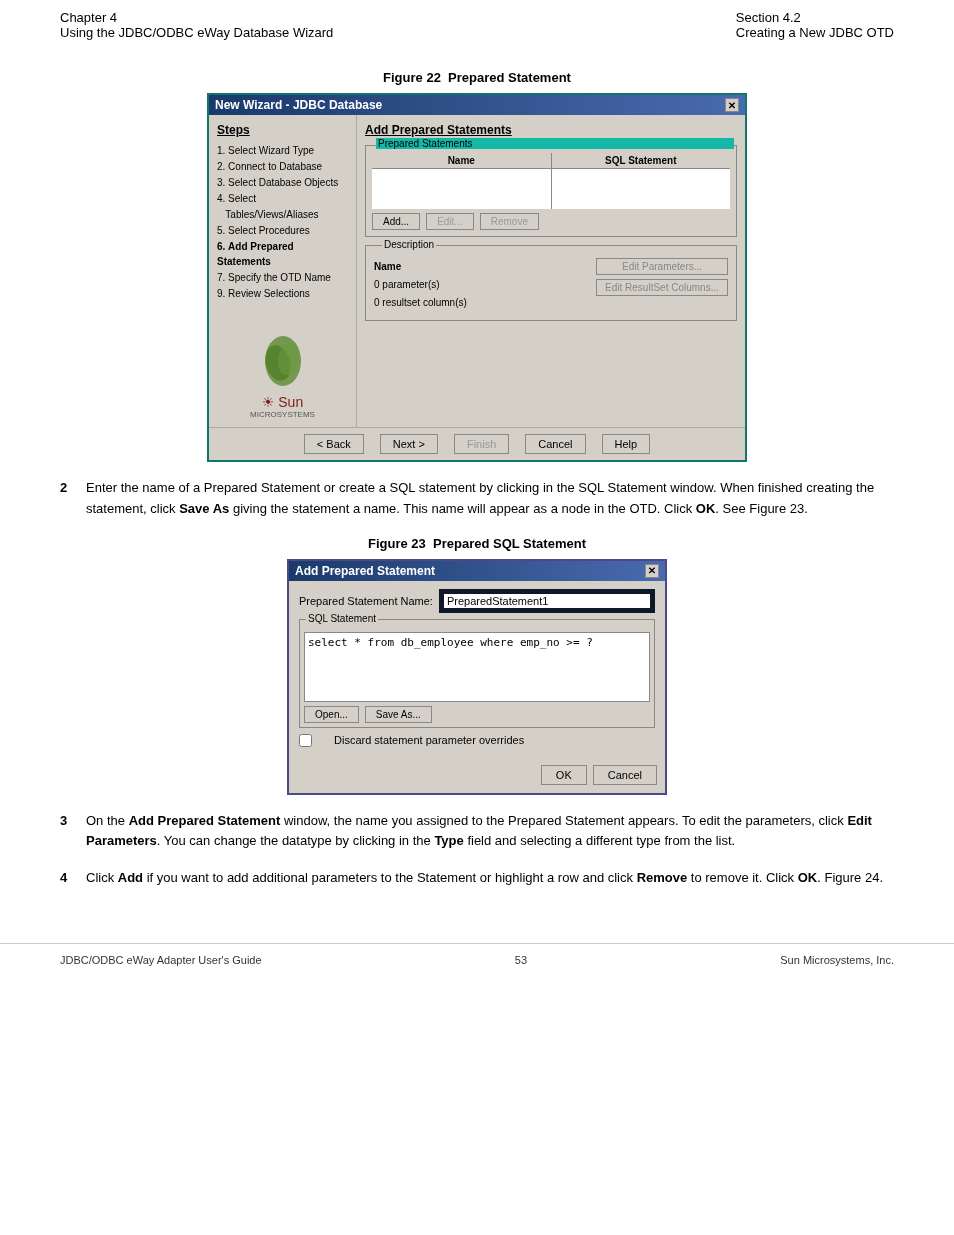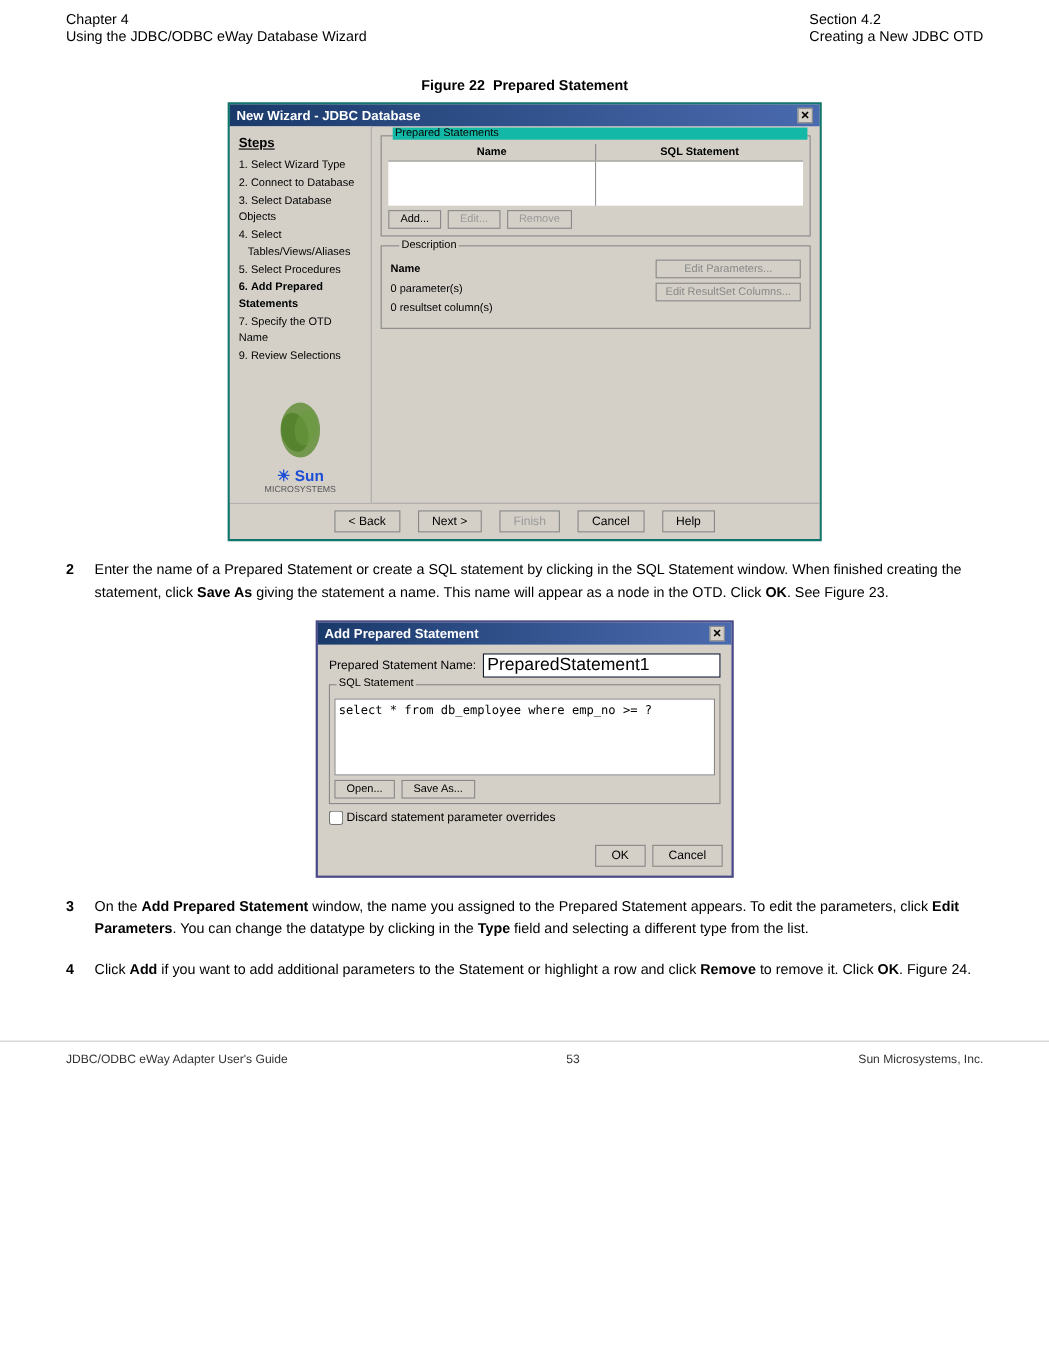--- a/index.html
+++ b/index.html
@@ -67,21 +67,21 @@
     
     .wizard-dialog {
       width: 540px;
       margin: 0 auto;
     }
     .wizard-body {
       display: flex;
       background: #d4d0c8;
     }
     .wizard-steps {
-      width: 129px;
+      width: 148px;
       background: #d4d0c8;
       padding: 8px;
       border-right: 1px solid #aaa;
       position: relative;
     }
     .wizard-steps h3 {
       font-size: 12px;
       font-weight: bold;
       text-decoration: underline;
       margin-bottom: 6px;
@@ -247,23 +247,23 @@
       align-items: center;
       margin-bottom: 6px;
       font-size: 11px;
     }
     .field-label {
       font-size: 11px;
       white-space: nowrap;
       margin-right: 6px;
     }
     .field-input {
-      border: 1px solid #0f172a;
+      border: 5px solid #0f172a;
       background: #fff;
-      font-size: 16px;
+      font-size: 11px;
       padding: 1px 3px;
       flex: 1;
     }
     .sql-group {
       border: 1px solid #888;
       padding: 4px;
       margin-bottom: 6px;
       background: #d4d0c8;
       position: relative;
     }
@@ -288,21 +288,21 @@
       margin-top: 8px;
     }
     .sql-buttons {
       display: flex;
       gap: 6px;
       margin-top: 4px;
     }
     .checkbox-row {
       display: flex;
       align-items: center;
-      gap: 3px;
+      gap: 22px;
       margin-bottom: 6px;
       font-size: 11px;
     }
     .dialog2-footer {
       display: flex;
       justify-content: flex-end;
       gap: 6px;
       padding: 4px 8px 8px 8px;
     }
     .btn-dialog {
@@ -367,26 +367,27 @@
           <li style="font-size:10px;">7.&nbsp;Specify the OTD Name</li>
           <li style="font-size:10px;">9.&nbsp;Review Selections</li>
         </ol>
         <div class="wizard-sun-logo" style="margin-top:30px;">
           <svg width="60" height="60" viewBox="0 0 60 60">
 
             <ellipse cx="30" cy="30" rx="18" ry="25" fill="#5a8a30" opacity="0.8"></ellipse>
             <ellipse cx="25" cy="32" rx="12" ry="18" fill="#4a7a20" opacity="0.7" transform="rotate(-15,25,32)"></ellipse>
             <ellipse cx="35" cy="28" rx="10" ry="16" fill="#6a9a40" opacity="0.6" transform="rotate(10,35,28)"></ellipse>
           </svg>
-          <div style="font-size:14px; font-weight:bold; color:#1d4ed8;">☀ Sun</div>
+          <div style="font-size:14px; font-weight:normal; color:#7f1d1d;">☀ Sun</div>
           <div style="font-size:8px; color:#555;">MICROSYSTEMS</div>
         </div>
       </div>
 
       <div class="wizard-right">
+        <h3>Add Prepared Statements</h3>
 
         <div class="ps-group">
           <div class="ps-group-title">Prepared Statements</div>
           <div style="margin-top:-8px;">
             <div class="ps-table-header">
               <div class="col-name">Name</div>
               <div class="col-sql">SQL Statement</div>
             </div>
             <div class="ps-table-body">
               <div class="ps-col-name"></div>
@@ -426,20 +427,23 @@
     </div>
   </div>
 
   <div class="step-paragraph">
     <span class="step-number">2</span>
     <span class="step-text">
       <span>Enter the name of a Prepared Statement or create a SQL statement by clicking in the SQL Statement window. When finished creating the statement, click </span><strong>Save As</strong><span> giving the statement a name. This name will appear as a node in the OTD. Click </span><strong>OK</strong><span>. See Figure 23.</span>
     </span>
   </div>
 
+  <div class="figure-title">
+    <span>Figure 23</span>&nbsp;&nbsp;<span>Prepared SQL Statement</span>
+  </div>
 
   <div class="dialog2-outer">
     <div class="dialog2-titlebar">
       <span>Add Prepared Statement</span>
       <div class="dialog-close">✕</div>
     </div>
     <div class="dialog2-body">
 
       <div class="field-row">
         <span class="field-label">Prepared Statement Name:</span>

